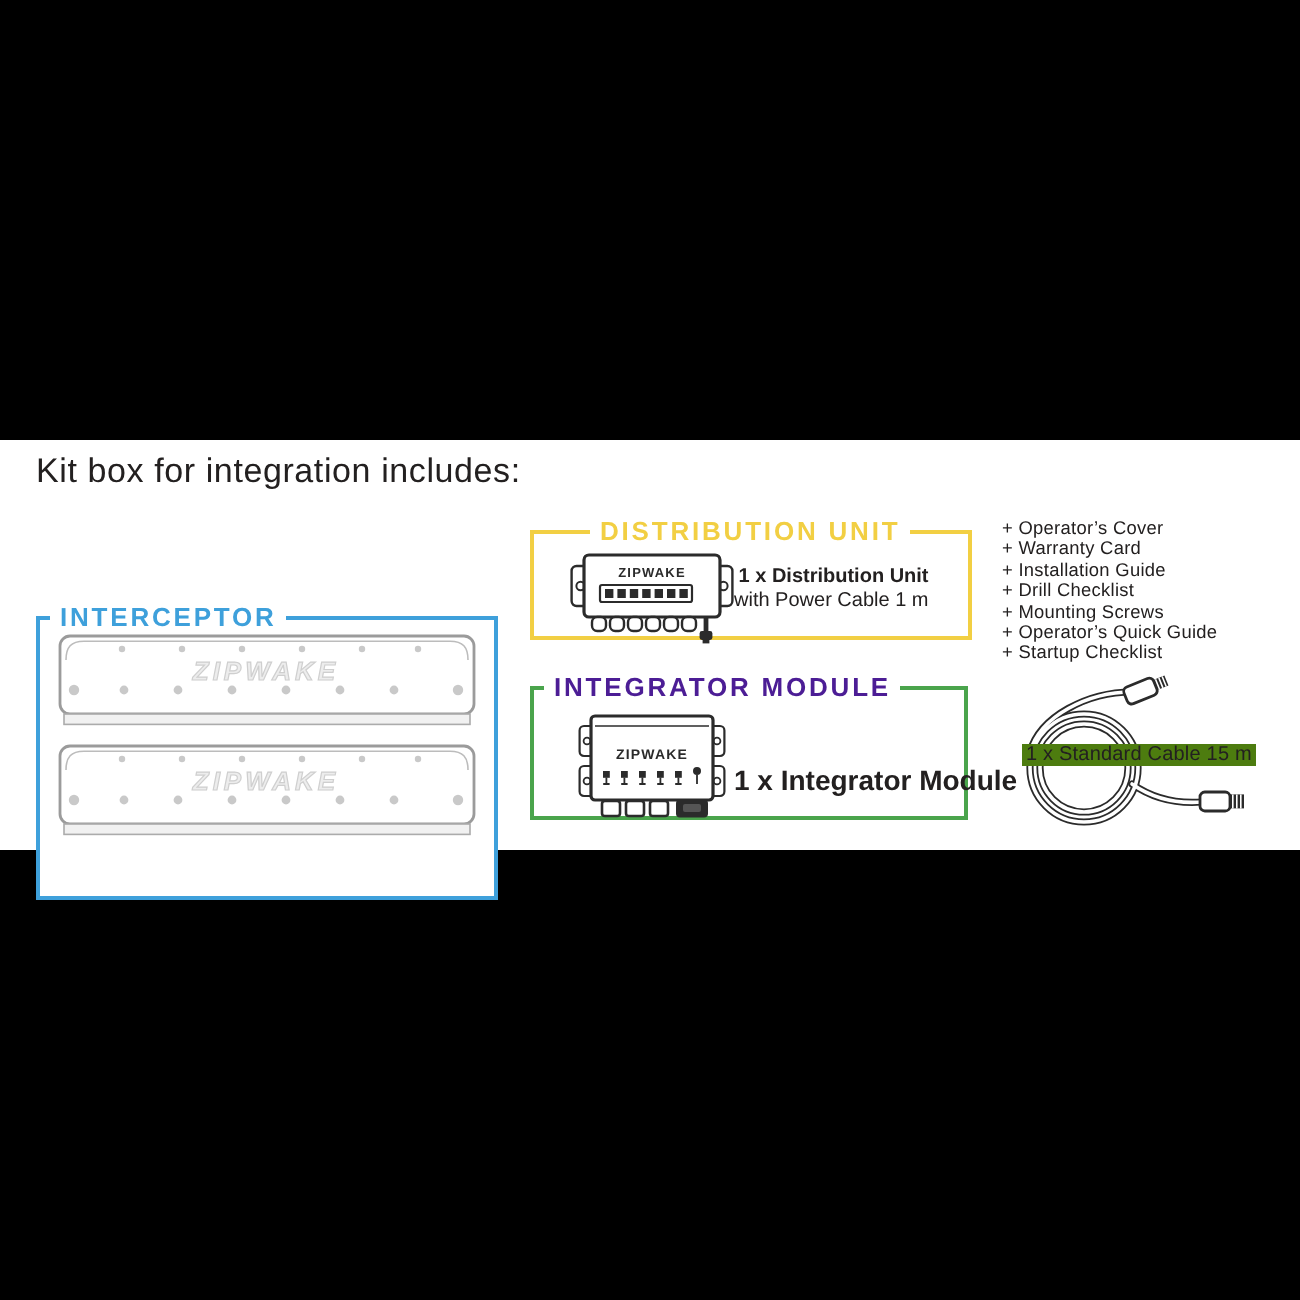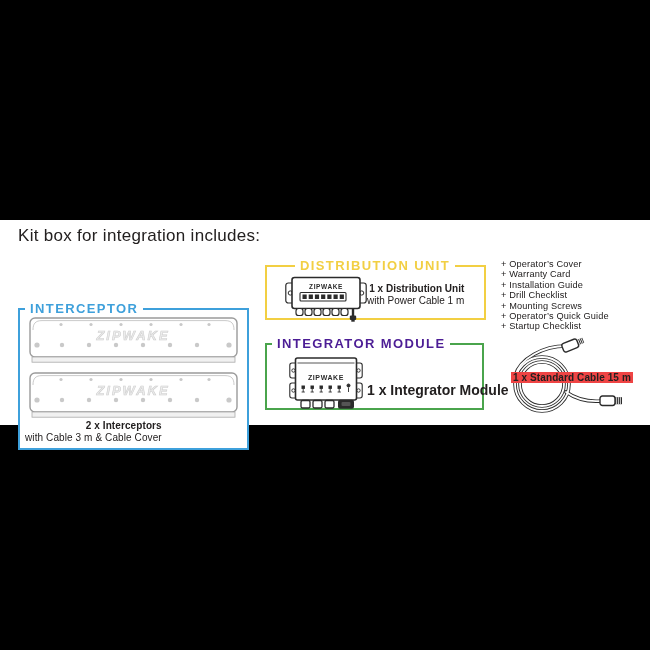--- a/index.html
+++ b/index.html
@@ -33,22 +33,22 @@
   .b { font-weight:bold;text-align:right; }
   .du-svg { position:absolute; left:18px; top:9px; }
   .du-text { position:absolute; left:100px; top:16px; font-size:10px; line-height:11.5px;
              color:#232020; white-space:nowrap; }
   .im-svg { position:absolute; left:22px; top:11px; }
   .im-text { position:absolute; left:100px; top:37px; font-size:14px; font-weight:bold;
              color:#232020; white-space:nowrap; }
   .included { position:absolute; left:501px; top:39px; font-size:9.2px; line-height:10.4px;
               color:#232020; letter-spacing:0.15px; }
   .cable-wrap { position:absolute; left:500px; top:112px; width:150px; height:92px; }
-  .cable-label { position:absolute; left:11px; top:40px; font-size:10px; font-weight:bold;
-                 color:#232020; background:#ef4444; padding:0 2px; white-space:nowrap;
+  .cable-label { position:absolute; left:11px; top:40px; font-size:10px; font-weight:normal;
+                 color:#232020; background:#4d7c0f; padding:0 2px; white-space:nowrap;
                  letter-spacing:0.1px; }
   svg text { font-family:"Liberation Sans", sans-serif; }
 </style>
 </head>
 <body>
 
 <div class="screen">
 
   <div class="canvas">
 
@@ -100,24 +100,20 @@
             <circle cx="60" cy="28" r="2.2"></circle>
           <circle cx="87" cy="28" r="2.2"></circle>
             <circle cx="114" cy="28" r="2.2"></circle>
             <circle cx="141" cy="28" r="2.2"></circle>
           <circle cx="168" cy="28" r="2.2"></circle>
             <circle cx="200" cy="28" r="2.6"></circle>
         </g>
         <text x="104" y="23" text-anchor="middle" font-size="13" font-weight="bold" font-style="italic" letter-spacing="2" fill="#ededed" stroke="#cfcfcf" stroke-width="0.6">ZIPWAKE</text>
       </svg>
 
-      <div class="caption">
-        <div class="b">2 x Interceptors</div>
-        <div>with Cable 3 m &amp; Cable Cover</div>
-      </div>
     </section>
 
     <section class="kit-box yellow">
       <span class="kit-label">DISTRIBUTION UNIT</span>
 
       <svg class="du-svg" width="82" height="46" viewBox="0 0 82 46">
         <g fill="#fff" stroke="#2b2b2b">
           <rect x="0.8" y="7" width="9" height="20" rx="2.5" stroke-width="1.2"></rect>
           <rect x="72.2" y="7" width="9" height="20" rx="2.5" stroke-width="1.2"></rect>
           <circle cx="5.3" cy="17" r="2.1" stroke-width="1"></circle>

